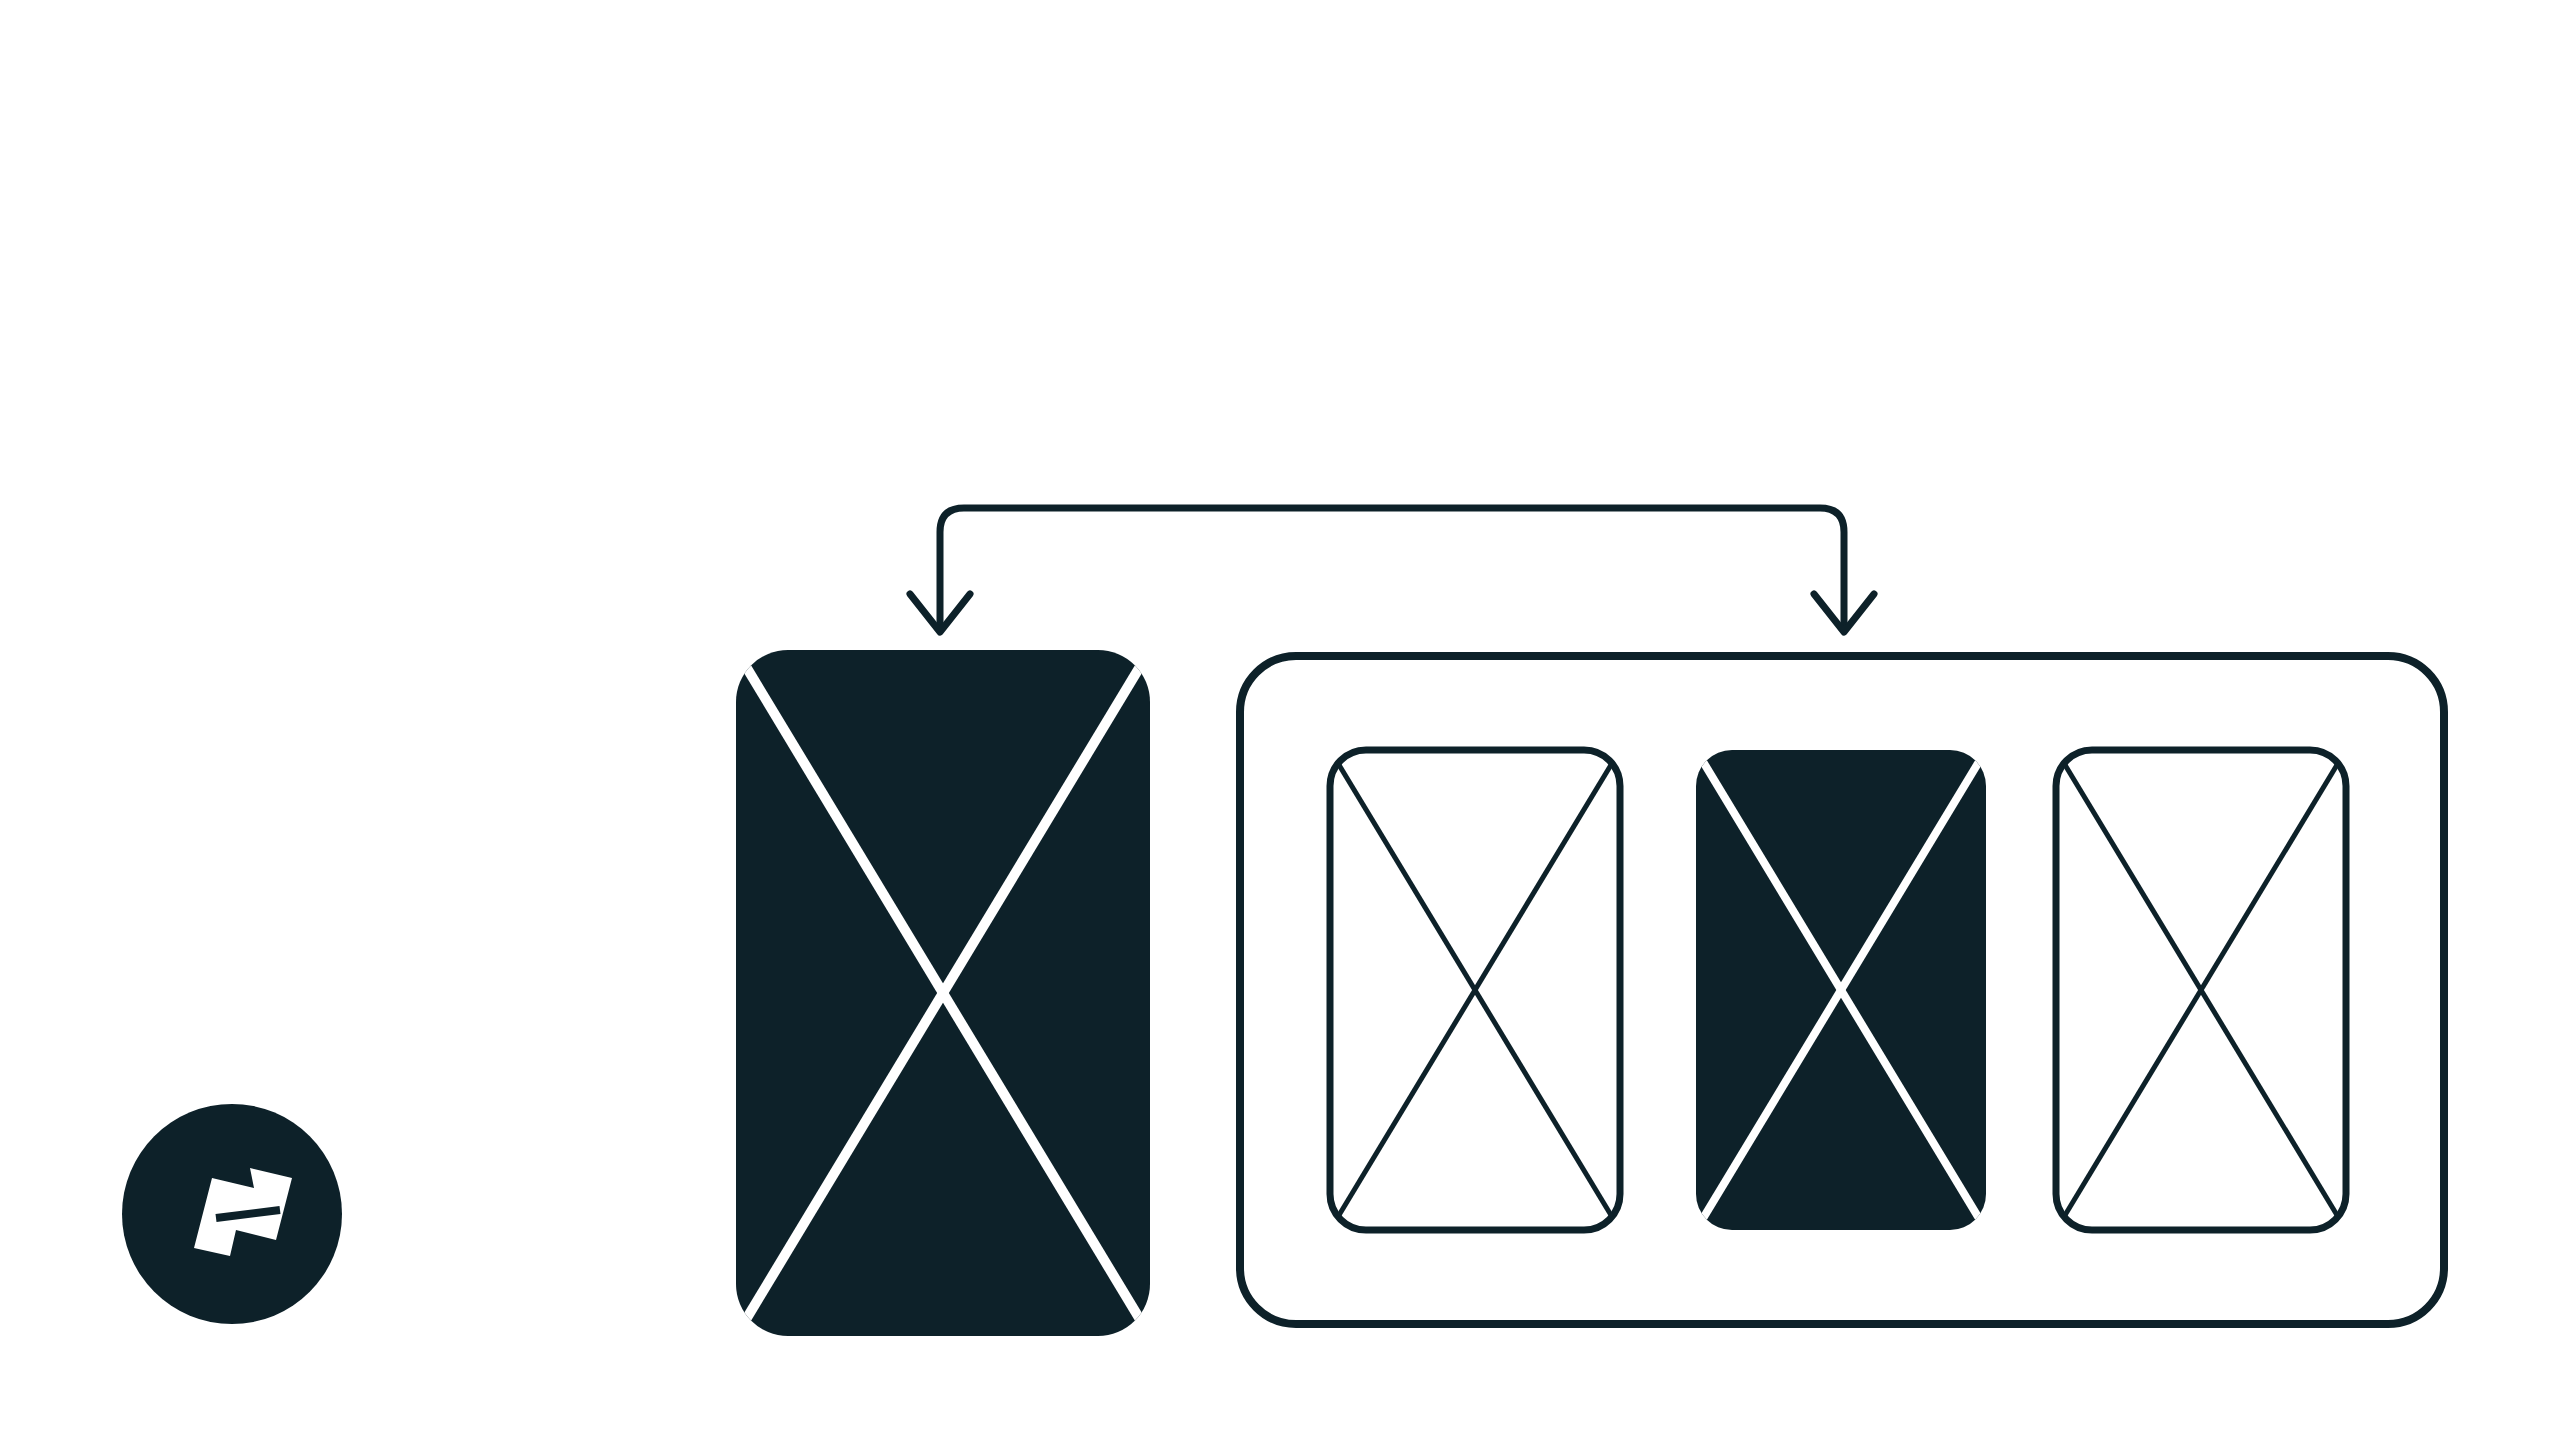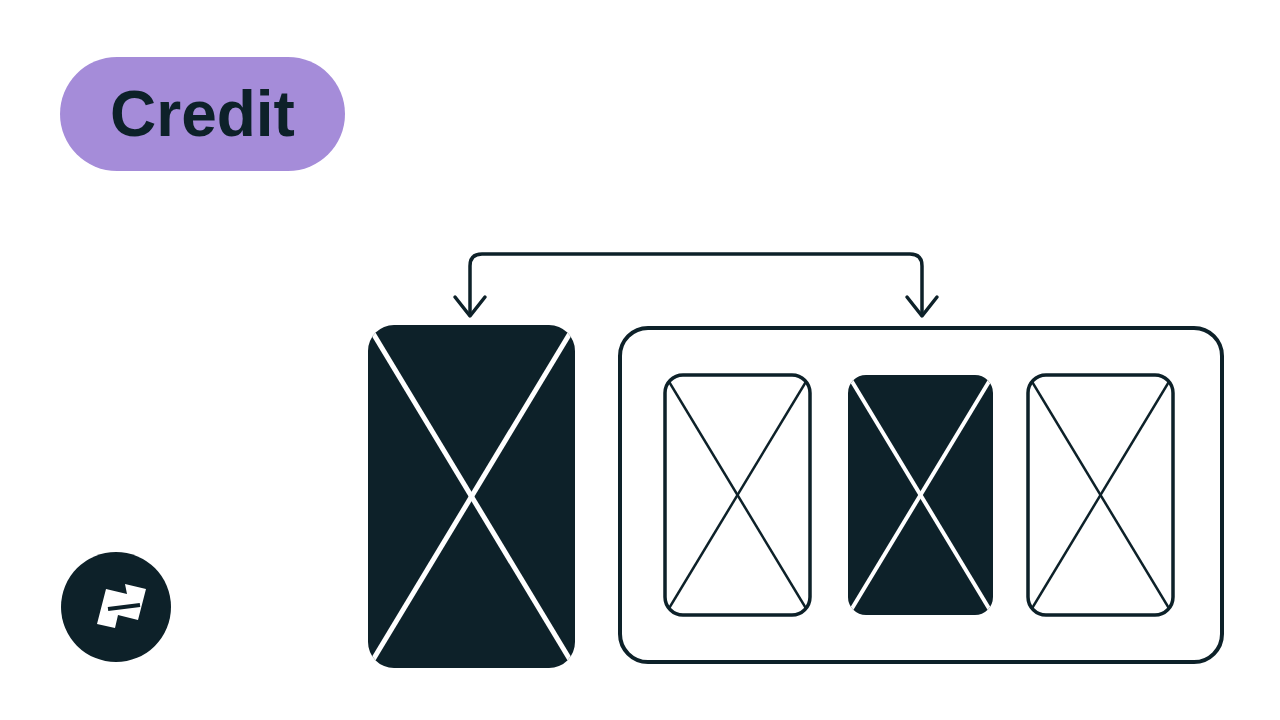--- a/index.html
+++ b/index.html
@@ -30,23 +30,20 @@
   .stroke-white { stroke: var(--line-on-dark, #ffffff); }
   .fill-ink     { fill:   var(--ink, #0d2129); }
   .fill-white   { fill:   var(--line-on-dark, #ffffff); }
 </style>
 </head>
 <body>
 
 <div class="canvas">
 
   <div class="badges">
-    <div class="pill pill-credit">
-      <span>Credit</span>
-    </div>
   </div>
 
   <svg class="diagram" width="900" height="430" viewBox="0 0 900 430">
     <defs>
       <clipPath id="clip-source">
           <rect x="28" y="85" width="207" height="343" rx="26"></rect>
         </clipPath>
       <clipPath id="clip-s1">
           <rect x="325" y="135" width="145" height="240" rx="18"></rect>
         </clipPath>

